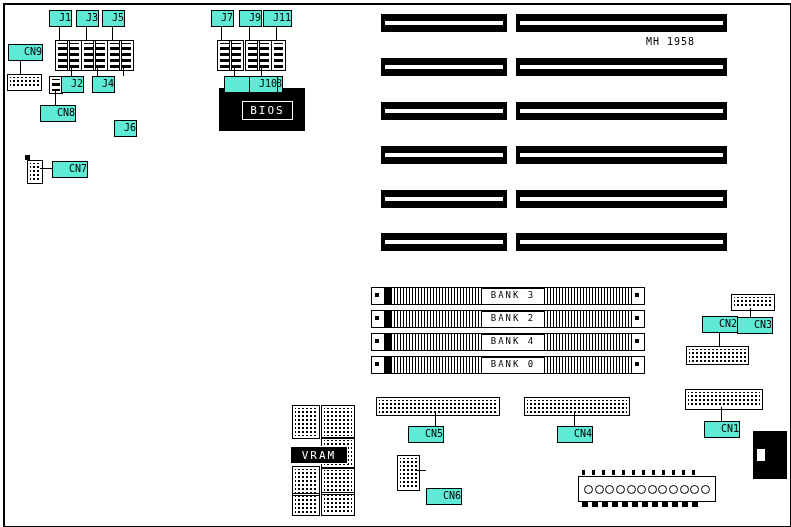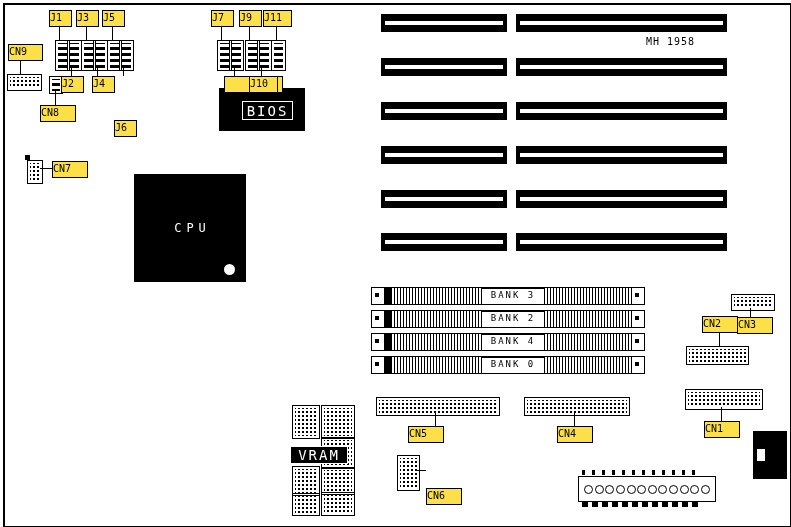--- a/index.html
+++ b/index.html
@@ -1,19 +1,19 @@
 <!DOCTYPE html>
 <html><head>
 <meta charset="utf-8">
 <style>
   html,body{margin:0;padding:0;width:791px;height:527px;overflow:hidden;background:#fff;}
   .stage{position:relative;width:791px;height:527px;font-family:"DejaVu Sans Mono","Liberation Mono",monospace;color:#000;}
   .frame{position:absolute;left:3px;top:3px;width:785px;height:521px;border:2px solid #000;z-index:0;}
-  .lbl{position:absolute;z-index:6;border:1px solid #000;background:#fde047;font-size:10px;line-height:13px;text-align:left;white-space:nowrap;}
-  .lbl-inv{position:absolute;z-index:6;border:1px solid #fff;background:#000;color:#fff;font-size:14px;text-align:center;letter-spacing:2px;display:flex;align-items:center;justify-content:center;white-space:nowrap;}
+  .lbl{position:absolute;z-index:6;border:1px solid #000;background:#5eead4;font-size:10px;line-height:13px;text-align:right;white-space:nowrap;}
+  .lbl-inv{position:absolute;z-index:6;border:1px solid #fff;background:#000;color:#fff;font-size:11px;text-align:center;letter-spacing:2px;display:flex;align-items:center;justify-content:center;white-space:nowrap;}
   .ln{position:absolute;background:#000;z-index:2;}
   .jmp{position:absolute;z-index:3;border:1px solid #000;background:repeating-linear-gradient(180deg,#000 0 3px,#fff 3px 6px);background-clip:content-box;padding:2px;}
   .conn{position:absolute;z-index:3;border:1px solid #000;background-color:#fff;background-image:radial-gradient(circle at 2px 2px,#000 1.2px,transparent 1.5px);background-size:4px 4px;background-clip:content-box;padding:2px;}
   .chip{position:absolute;z-index:3;border:1px solid #000;background-image:radial-gradient(circle at 2px 2px,#000 1.2px,transparent 1.5px);background-size:4px 4px;background-clip:content-box;padding:2px;}
   .slot{position:absolute;background:#000;z-index:1;}
   .slot::after{content:"";position:absolute;left:4px;right:4px;top:7px;height:4px;background:#fff;}
   .cpu{position:absolute;background:#000;color:#fff;display:flex;align-items:center;justify-content:center;font-size:12px;letter-spacing:5px;text-indent:5px;z-index:1;}
   .cpu::after{content:"";position:absolute;right:11px;bottom:7px;width:11px;height:11px;border-radius:50%;background:#fff;}
   .blk{position:absolute;background:#000;z-index:1;}
   .bank-bar{position:absolute;z-index:1;height:16px;border:1px solid #000;border-left:7px solid #000;border-right:7px solid #000;background:repeating-linear-gradient(90deg,#000 0 1px,#fff 1px 3px);}
@@ -77,21 +77,20 @@
   <div class="lbl" style="left:249px;top:76px;width:27px;height:15px;">J10</div>
 
   <div class="blk" style="left:219px;top:88px;width:86px;height:43px;"></div>
   <div class="lbl-inv" style="left:242px;top:101px;width:49px;height:17px;">BIOS</div>
 
   <div class="blk" style="left:25px;top:155px;width:5px;height:5px;"></div>
   <div class="conn" style="left:27px;top:160px;width:10px;height:18px;"></div>
   <div class="ln" style="left:37px;top:168px;width:15px;height:1px;"></div>
   <div class="lbl" style="left:52px;top:161px;width:34px;height:15px;">CN7</div>
 
-  <div class="cpu" style="left:134px;top:174px;width:112px;height:108px;">CPU</div>
 
   <div class="slot" style="left:381px;top:14px;width:126px;height:18px;"></div>
   <div class="slot" style="left:381px;top:58px;width:126px;height:18px;"></div>
   <div class="slot" style="left:381px;top:102px;width:126px;height:18px;"></div>
   <div class="slot" style="left:381px;top:146px;width:126px;height:18px;"></div>
   <div class="slot" style="left:381px;top:190px;width:126px;height:18px;"></div>
   <div class="slot" style="left:381px;top:233px;width:126px;height:18px;"></div>
 
   <div class="slot" style="left:516px;top:14px;width:211px;height:18px;"></div>
   <div class="slot" style="left:516px;top:58px;width:211px;height:18px;"></div>

